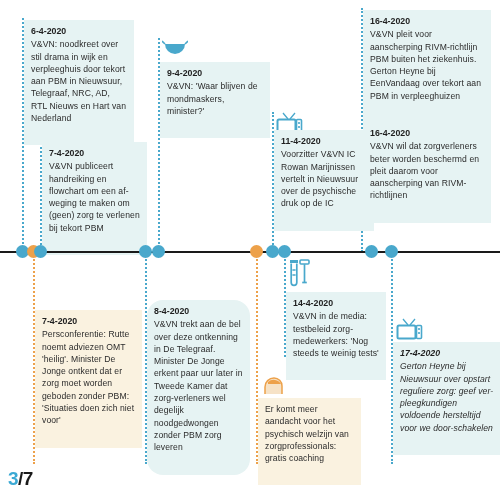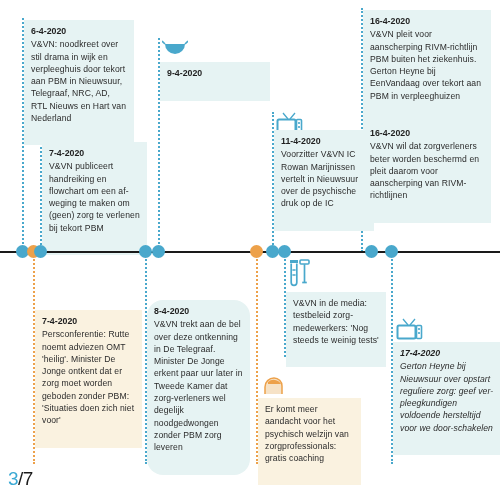--- a/index.html
+++ b/index.html
@@ -51,21 +51,21 @@
     letter-spacing:0;
   }
   .card .body{display:block;}
 
   
   .icon{position:absolute;}
 
   
   .pager{
     position:absolute;left:8px;top:468px;
-    font-size:19px;font-weight:normal;letter-spacing:-.5px;
+    font-size:19px;font-weight:bold;letter-spacing:-.5px;
   }
   .pager .cur{color:#3ba9d4;}
   .pager .rest{color:#1a1a1a;}
 </style>
 </head>
 <body>
 
 <div id="stage">
 
   <div class="conn" style="left:22px;top:18px;height:234px;"></div>
@@ -91,20 +91,21 @@
 
   <div class="icon" style="left:162px;top:40px;">
     <svg width="26" height="22" viewBox="0 0 26 22">
       <path d="M3 4 H23 A10 10 0 0 1 3 4 Z" fill="#49a8cc"></path>
       <path d="M3 4 L0 1" stroke="#49a8cc" stroke-width="1.6" fill="none"></path>
       <path d="M23 4 L26 1" stroke="#49a8cc" stroke-width="1.6" fill="none"></path>
     </svg>
   </div>
   <div class="card cyan" style="left:160px;top:62px;width:110px;">
     <span class="date">9-4-2020</span>
+    <span class="body">V&amp;VN: 'Waar blijven de mondmaskers, minister?'</span>
   </div>
 
   <div class="icon" style="left:276px;top:112px;">
     <svg width="28" height="24" viewBox="0 0 28 24">
       <path d="M7 1 L12 7 M19 1 L14 7" stroke="#49a8cc" stroke-width="1.3" fill="none"></path>
       <rect x="1.5" y="7.5" width="18" height="13" rx="1.5" fill="none" stroke="#49a8cc" stroke-width="2"></rect>
       <rect x="20.5" y="7.5" width="5" height="13" rx="1" fill="none" stroke="#49a8cc" stroke-width="1.6"></rect>
       <circle cx="23" cy="11" r="1.1" fill="#49a8cc"></circle>
       <circle cx="23" cy="15" r="1.1" fill="#49a8cc"></circle>
     </svg>
@@ -138,20 +139,21 @@
     <svg width="24" height="30" viewBox="0 0 24 30">
       <rect x="2" y="1" width="8" height="3" fill="#49a8cc"></rect>
       <path d="M3.2 4.5 v19 a2.8 2.8 0 0 0 5.6 0 v-19" fill="none" stroke="#49a8cc" stroke-width="1.7"></path>
       <path d="M4.4 11 h3.2 M4.4 16 h3.2" stroke="#49a8cc" stroke-width="1.3"></path>
       <rect x="12" y="1" width="9" height="4" rx="1" fill="none" stroke="#49a8cc" stroke-width="1.6"></rect>
       <path d="M16.5 5.2 v18" stroke="#49a8cc" stroke-width="1.7"></path>
       <path d="M14.2 23.5 h4.6" stroke="#49a8cc" stroke-width="1.7"></path>
     </svg>
   </div>
   <div class="card cyan" style="left:286px;top:292px;width:100px;">
+    <span class="date">14-4-2020</span>
     <span class="body">V&amp;VN in de media: testbeleid zorg-medewerkers: 'Nog steeds te weinig tests'</span>
   </div>
 
   <div class="icon" style="left:262px;top:372px;">
     <svg width="24" height="26" viewBox="0 0 24 26">
       <path d="M3 22 v-7 a9 9 0 0 1 9 -9 a8 8 0 0 1 8 8 v8 Z" fill="#f6e2c6"></path>
       <path d="M6 10 a8.5 8.5 0 0 1 13 2 l-13 0 Z" fill="#eda14a"></path>
       <path d="M3 22 v-7 a9 9 0 0 1 9 -9 a8 8 0 0 1 8 8 v8" fill="none" stroke="#eda14a" stroke-width="1.5"></path>
     </svg>
   </div>

